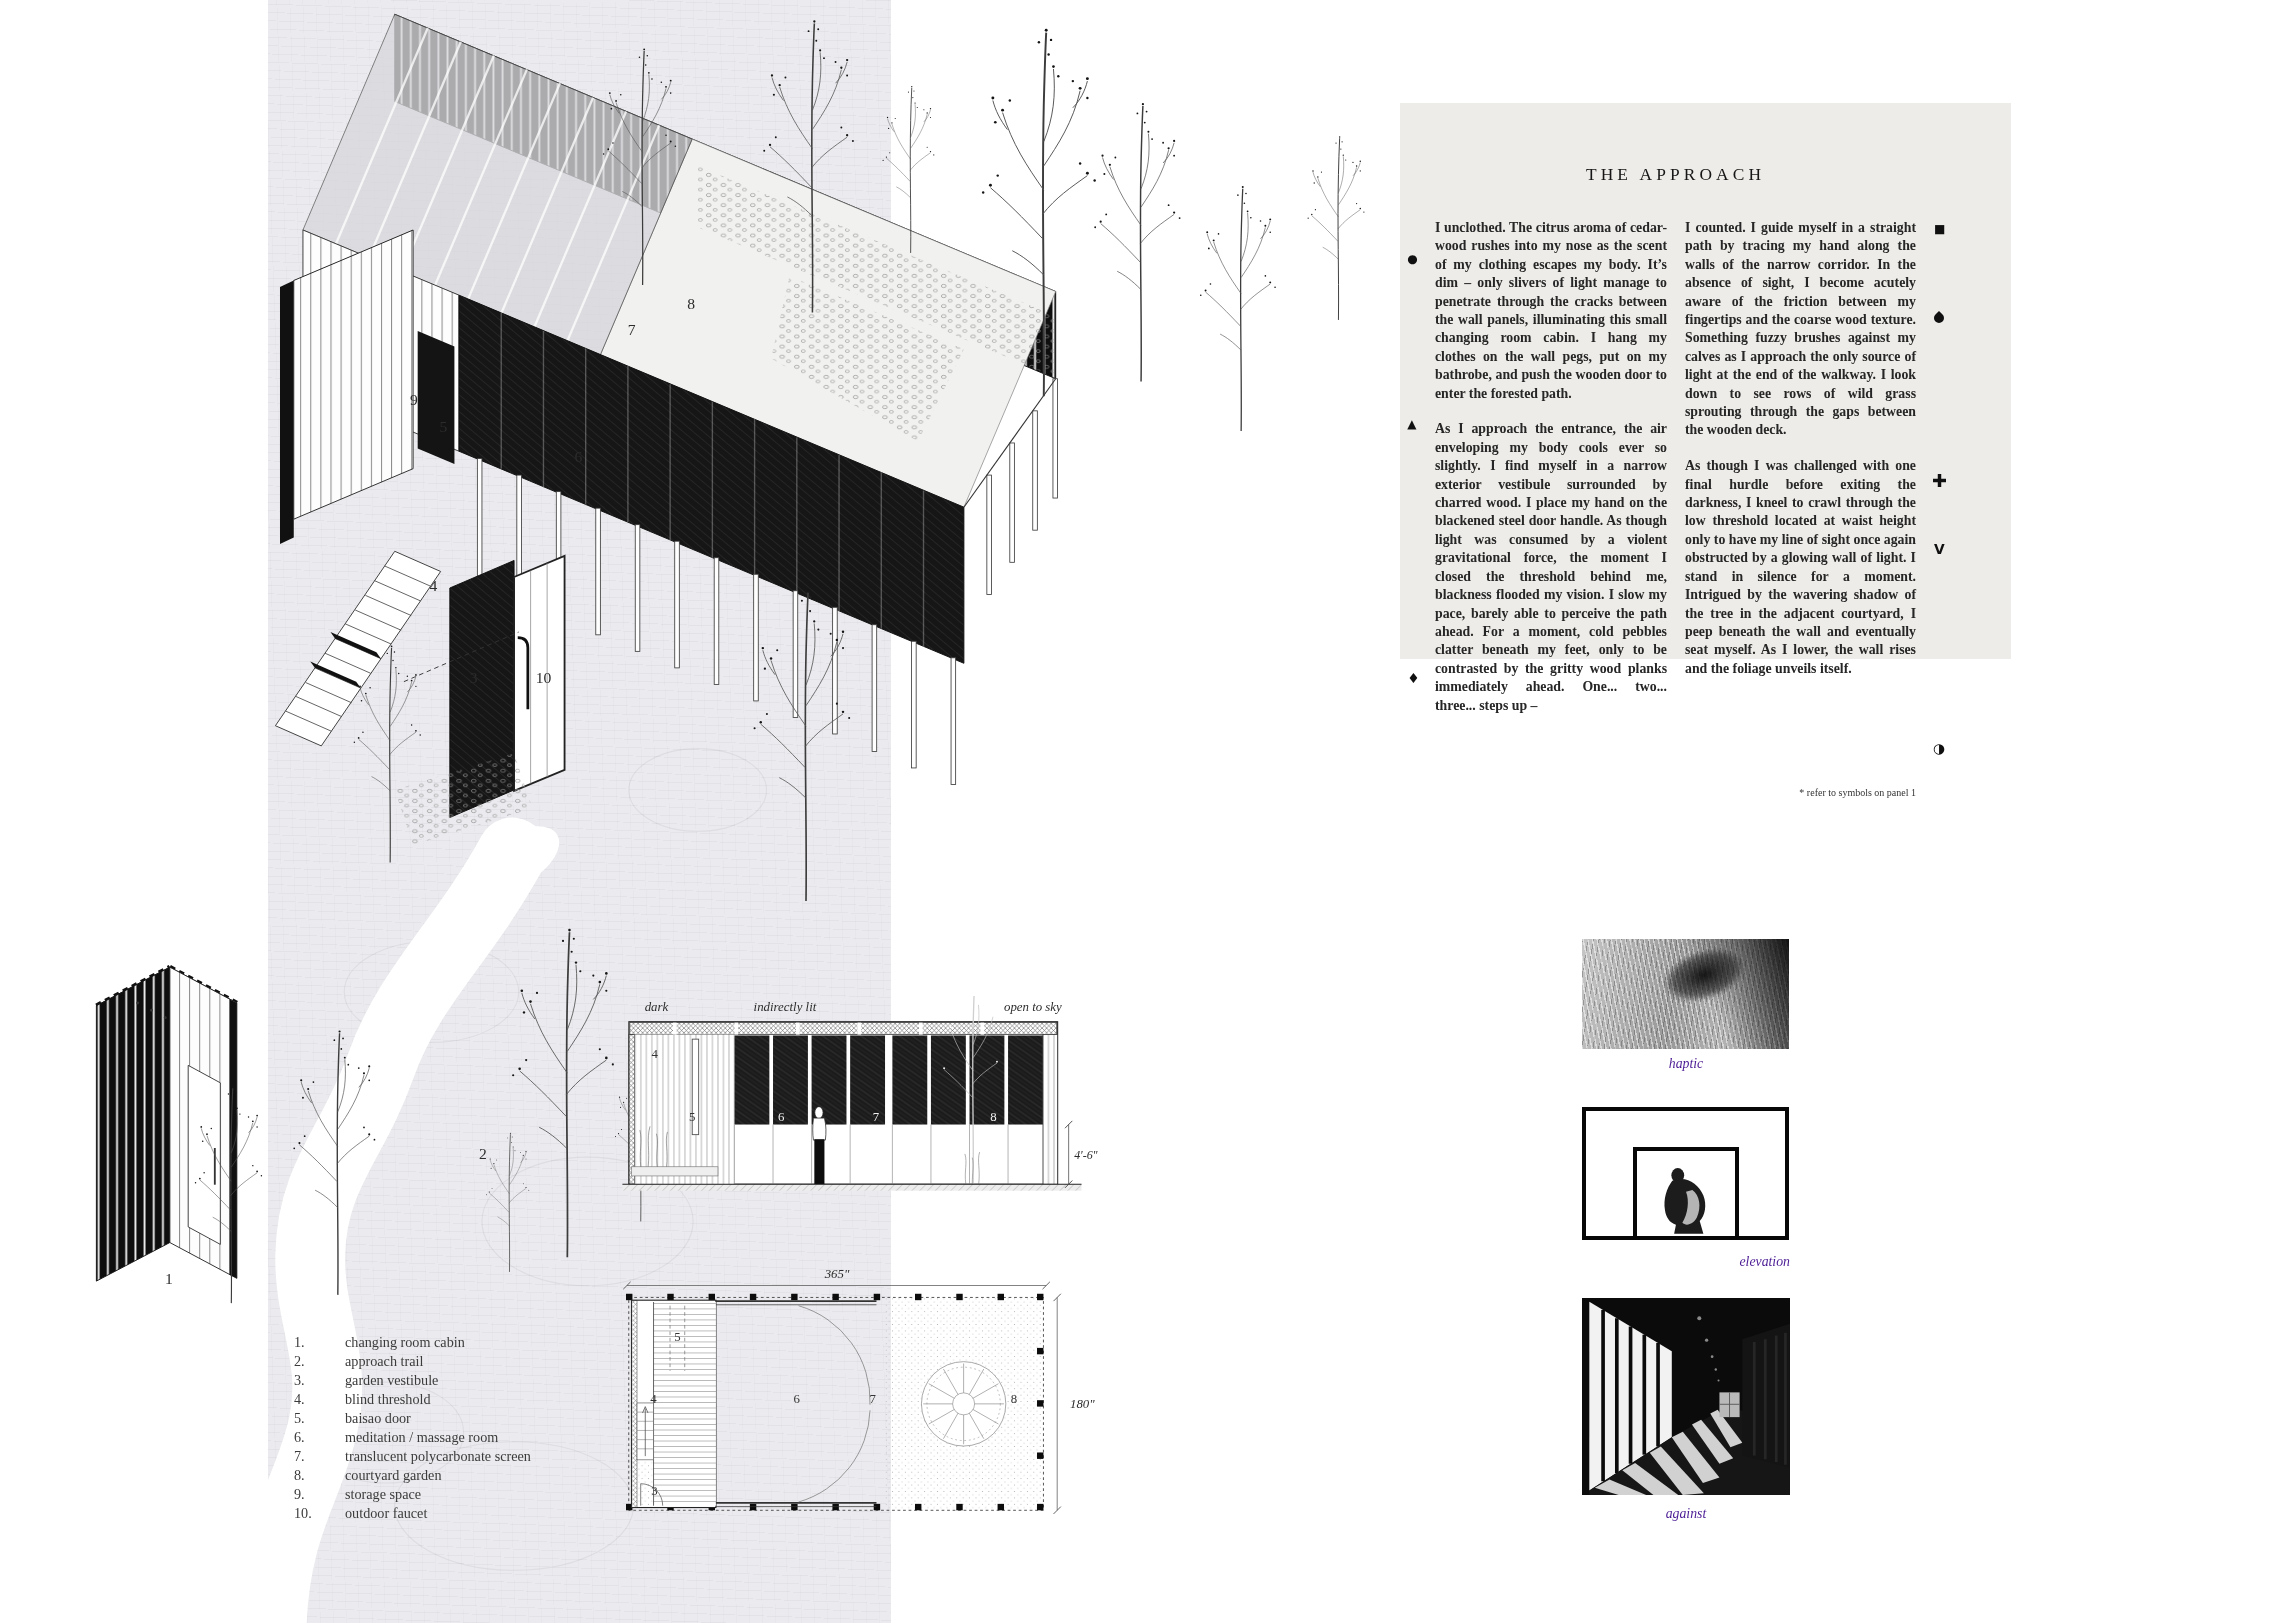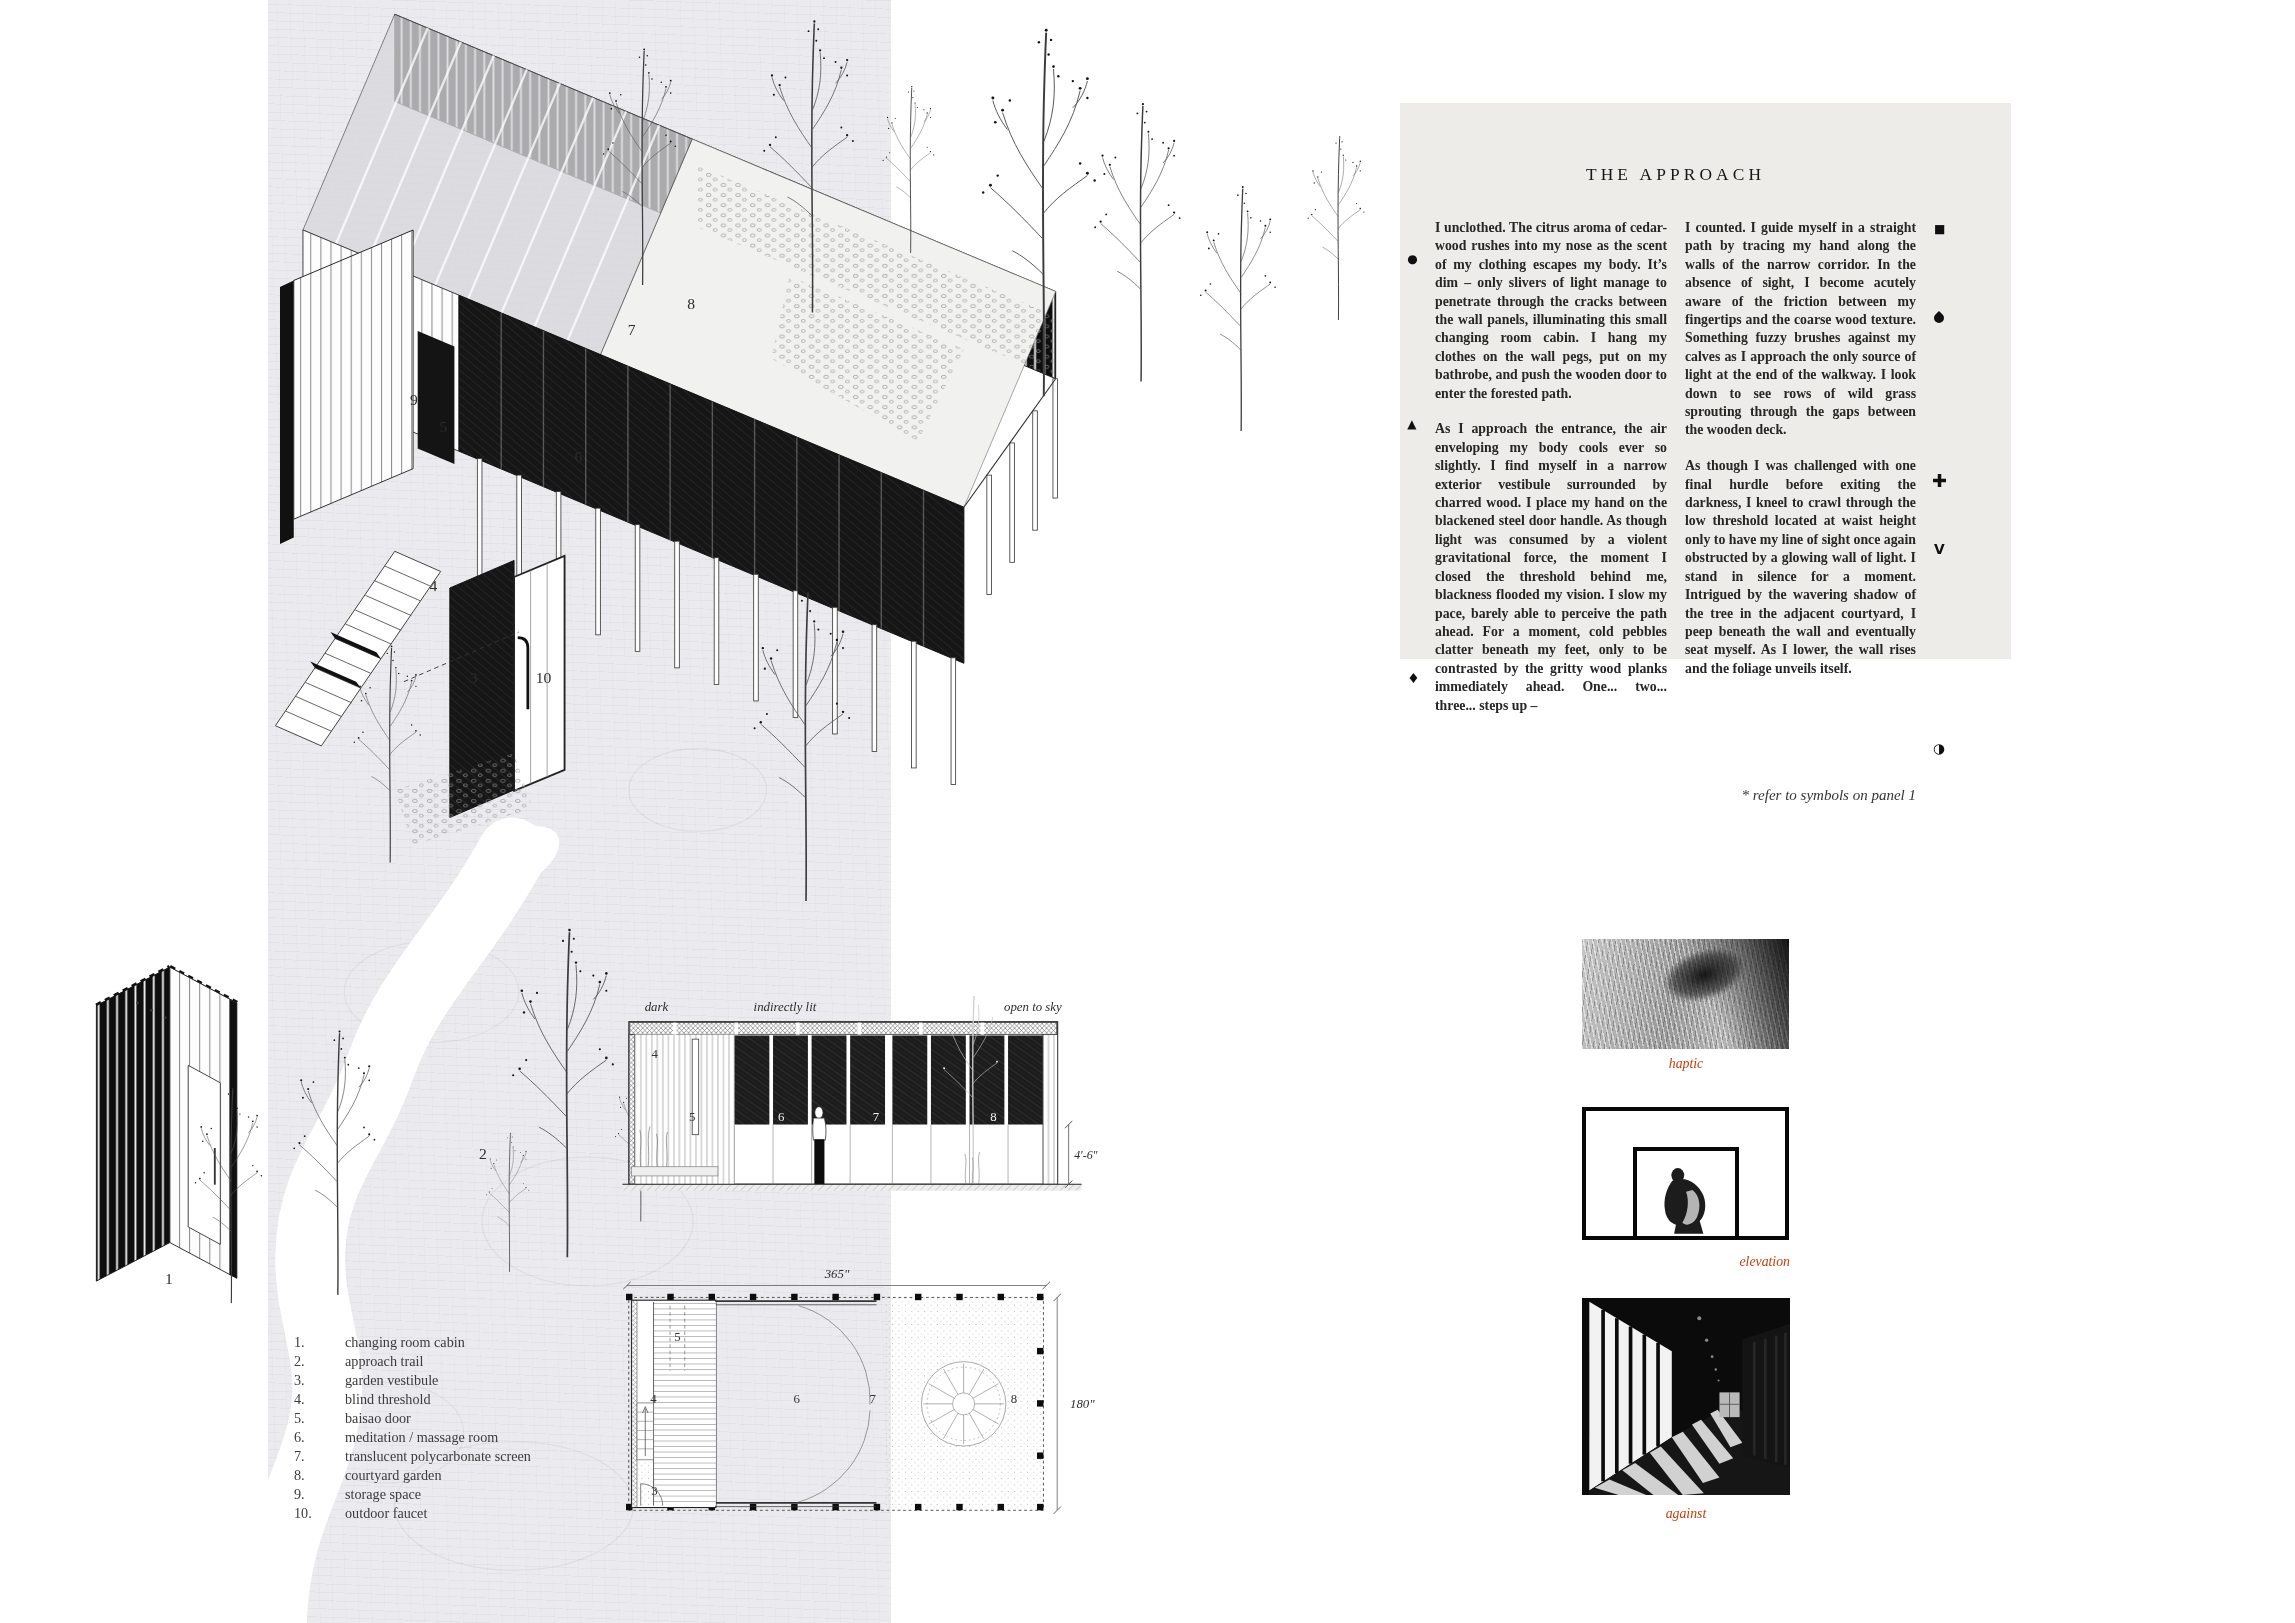--- a/index.html
+++ b/index.html
@@ -21,26 +21,26 @@
   
   #panel{position:absolute;left:1400px;top:103px;width:611px;height:556px;background:#edece8;z-index:4;}
   #panel-title{position:absolute;left:35px;top:61px;width:481px;text-align:center;
       font-size:17.4px;letter-spacing:4.1px;color:#161616;}
   .col{position:absolute;top:116px;width:232px;font-size:13.8px;line-height:18.4px;
       text-align:justify;color:#262626;font-weight:bold;}
   #col-left{left:35px;}
   #col-right{left:285px;width:231px;}
   .col p{margin:0 0 17.4px 0;}
   #footnote{position:absolute;left:285px;top:684px;width:231px;text-align:right;
-      font-style:italic;font-size:15px;color:#333;}
+      font-size:10px;color:#333;}
   .sym{position:absolute;color:#101010;font-family:"DejaVu Sans",sans-serif;font-size:12px;line-height:13px;}
   .sym-v{font-weight:700;font-size:13.8px;}
   .sym-drop{width:10px;height:10px;background:#101010;border-radius:0 50% 50% 50%;transform:rotate(45deg);}
   
-  .figcap{position:absolute;width:208px;text-align:center;font-style:italic;font-size:13.8px;color:#c2410c;z-index:4;}
+  .figcap{position:absolute;width:208px;text-align:center;font-style:italic;font-size:13.8px;color:#4c1d95;z-index:4;}
   #fig-haptic{position:absolute;left:1582px;top:939px;width:207px;height:110px;z-index:4;
      background:
        linear-gradient(245deg, rgba(8,8,8,0.93), rgba(8,8,8,0) 42%),
        repeating-linear-gradient(78deg, rgba(255,255,255,0.5) 0 1.4px, rgba(0,0,0,0) 1.4px 4.6px),
        repeating-linear-gradient(99deg, rgba(35,35,35,0.28) 0 0.9px, transparent 0.9px 5.5px),
        linear-gradient(100deg,#c6c6c6,#989898 45%,#b3b3b3 70%,#8d8d8d);
      overflow:hidden;}
   #hand{position:absolute;right:31px;top:3.7px;width:108px;height:64px;transform:rotate(-18deg);
      background:radial-gradient(closest-side, rgba(12,12,12,0.95), rgba(25,25,25,0.55) 58%, rgba(0,0,0,0) 78%);
      filter:blur(1.8px);}

